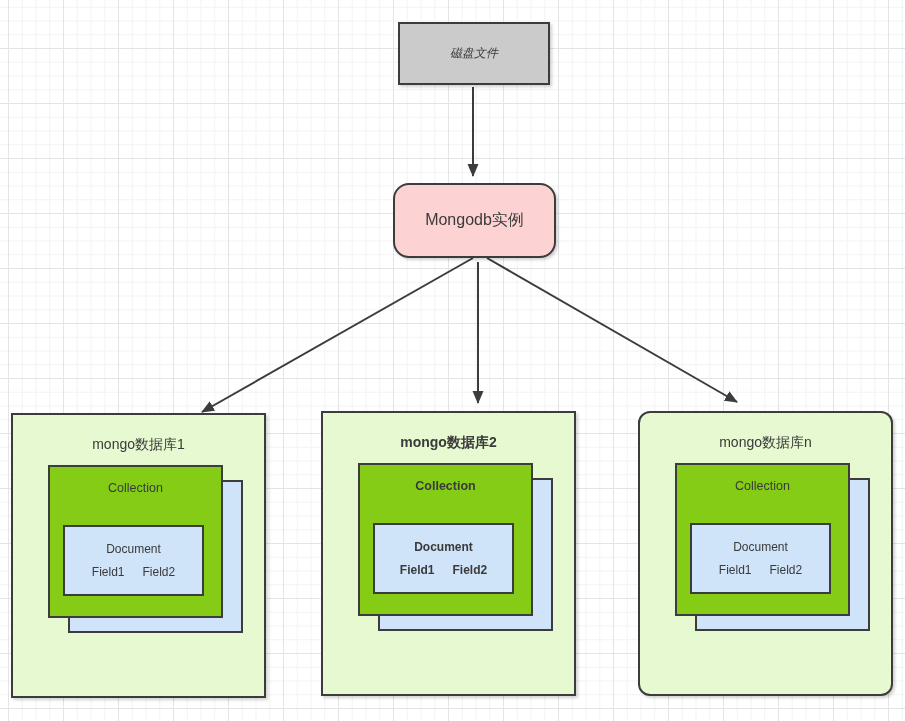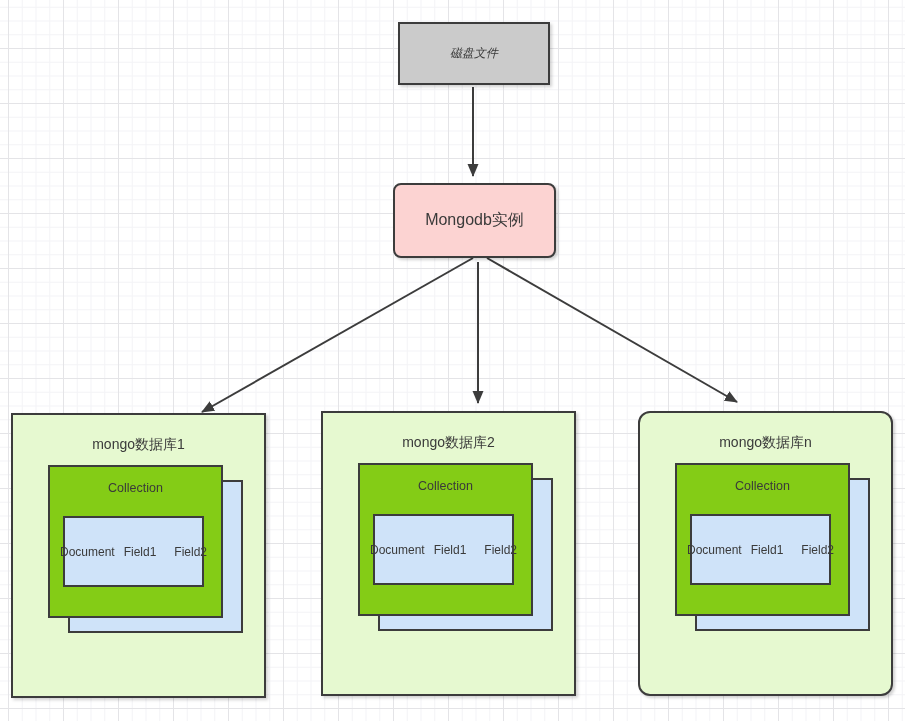--- a/index.html
+++ b/index.html
@@ -41,34 +41,34 @@
     left: 398px; top: 22px;
     width: 152px; height: 63px;
     background: #cbcbcb;
     font-size: 12px;
     font-style: italic;
   }
   .instance {
     left: 393px; top: 183px;
     width: 163px; height: 75px;
     background: #fcd3d2;
-    border-radius: 8px;
+    border-radius: 16px;
     font-size: 16px;
   }
   .db {
     position: absolute;
     box-sizing: border-box;
     width: 255px; height: 285px;
     background: #e6f9d0;
     border: 2px solid #3c3c3c;
     color: #3a3a3a;
     box-shadow: 2px 2px 3px rgba(0,0,0,0.18);
   }
   .db-1 { left: 11px;  top: 413px; padding-left: 36px; }
-  .db-2 { left: 321px; top: 411px; }
+  .db-2 { left: 321px; top: 411px; font-weight: bold; }
   .db-3 { left: 638px; top: 411px; border-radius: 12px; }
   .db-label {
     position: absolute;
     left: 0; right: 0; top: 21px;
     text-align: center;
     font-size: 14px;
   }
   .coll-back {
     position: absolute;
     left: 55px; top: 65px;
@@ -86,27 +86,27 @@
     border: 2px solid #3c3c3c;
   }
   .coll-label {
     position: absolute;
     left: 0; right: 0; top: 14px;
     text-align: center;
     font-size: 12.5px;
   }
   .doc {
     position: absolute;
-    left: 13px; top: 49px;
+    left: 13px; top: 58px;
     width: 141px; height: 71px;
     box-sizing: border-box;
     background: #cfe3f9;
     border: 2px solid #3c3c3c;
     display: flex;
-    flex-direction: row;
+    flex-direction: column;
     align-items: center;
     justify-content: center;
     gap: 9px;
     font-size: 12px;
   }
   .fields {
     display: flex;
     gap: 18px;
   }
 </style>

